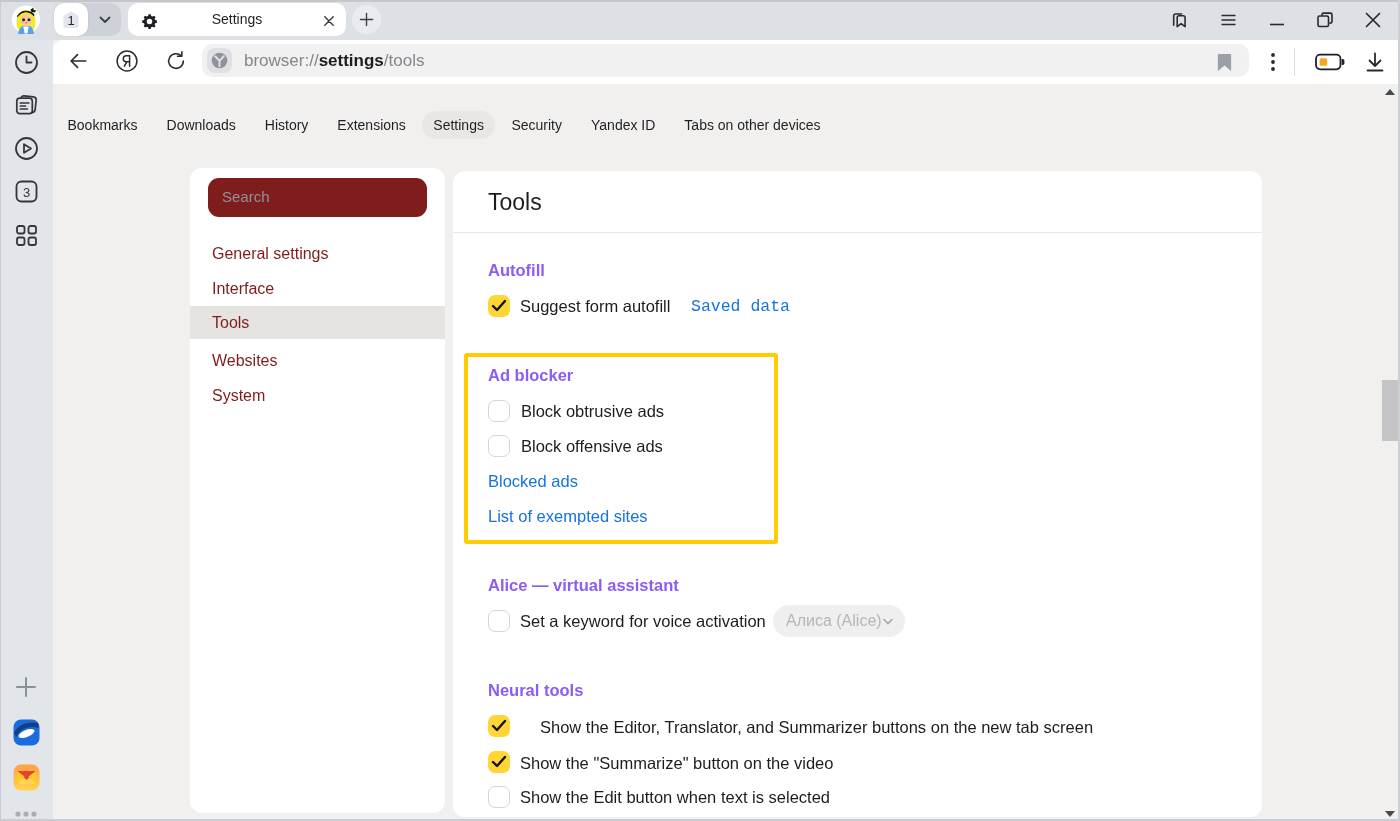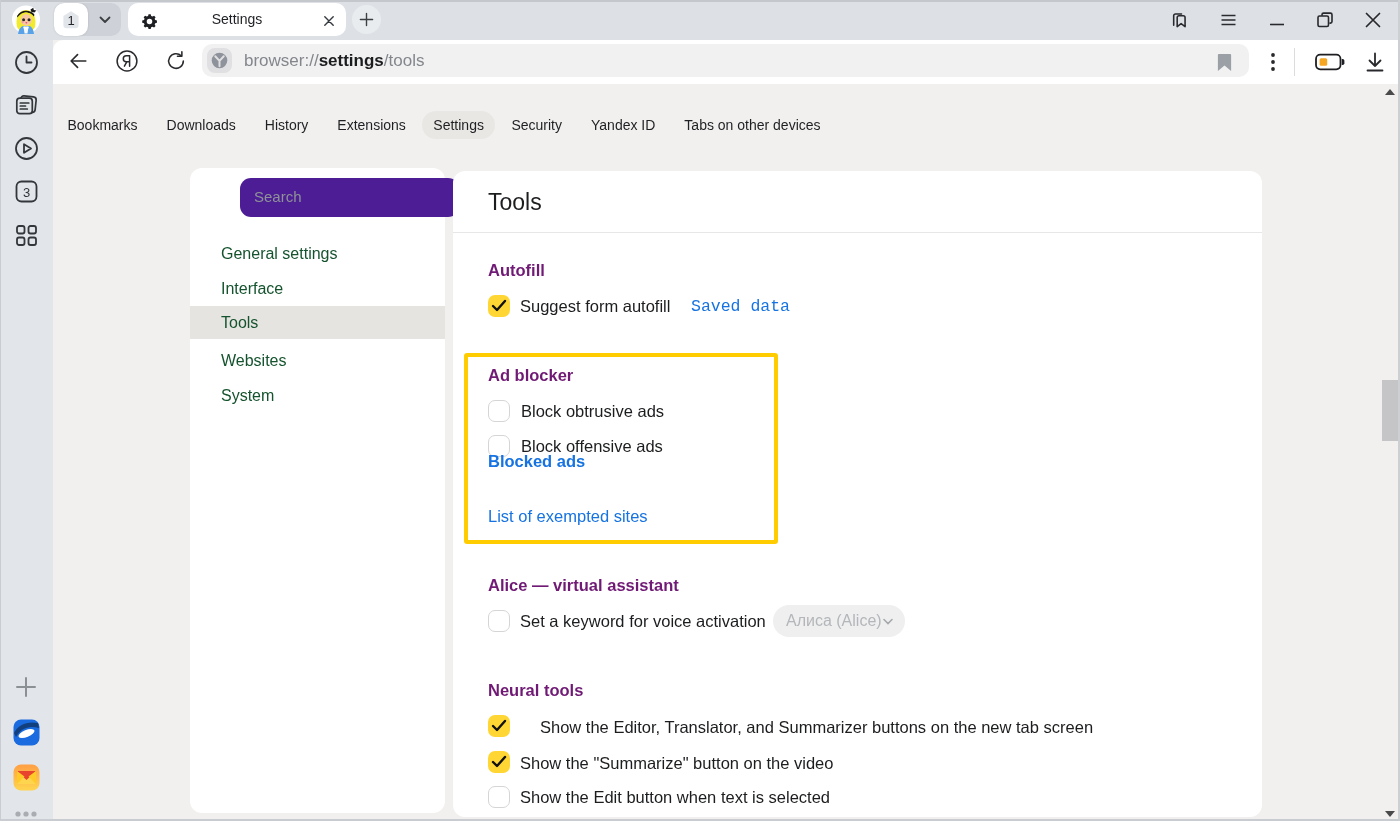--- a/index.html
+++ b/index.html
@@ -27,29 +27,29 @@
   #url { position:absolute; left:244px; top:44px; height:33px; line-height:33px; font-size:17px; color:#83878c; }
   #url b { color:#1c1d1f; }
 
   
   #nav { position:absolute; left:53px; top:111px; width:1347px; height:28px; text-align:left; white-space:nowrap; }
   #nav span { display:inline-block; font-size:14px; color:#1f2023; margin:0 14.5px; line-height:28px; vertical-align:top; }
   #nav span.sel { background:#e9e7e4; border-radius:14px; padding:0 11px; margin:0 2px; }
 
   
   #leftcard { position:absolute; left:190px; top:168px; width:255px; height:645px; background:#fff; border-radius:12px; }
-  #search { position:absolute; left:208px; top:178px; width:219px; height:38.5px; background:#4c1d95; border-radius:11px; line-height:38.5px; font-size:15px; color:#8f9297; padding-left:14px;margin-left:32px; }
-  .mitem { position:absolute; left:190px; width:255px; height:35px; line-height:35px; font-size:16px; color:#14532d; padding-left:31px; }
+  #search { position:absolute; left:208px; top:178px; width:219px; height:38.5px; background:#7f1d1d; border-radius:11px; line-height:38.5px; font-size:15px; color:#8f9297; padding-left:14px; }
+  .mitem { position:absolute; left:190px; width:255px; height:35px; line-height:35px; font-size:16px; color:#7f1d1d; padding-left:22px; }
   .mitem.sel { background:#e6e4e1; }
 
   
   #maincard { position:absolute; left:453px; top:171px; width:809px; height:646px; background:#fff; border-radius:12px; }
   #cardtitle { position:absolute; left:488px; top:189px; font-size:23px; color:#1c1d1f; }
   #carddiv { position:absolute; left:453px; top:232px; width:809px; height:1px; background:#e7e7e7; }
-  .h2 { position:absolute; left:488px; font-size:16.5px; font-weight:bold; color:#701a75; }
+  .h2 { position:absolute; left:488px; font-size:16.5px; font-weight:bold; color:#8b5cf6; }
   .rowtext { position:absolute; font-size:16.5px; color:#1c1d1f; }
   .link { position:absolute; font-size:16.5px; color:#1673e1; }
   .cb { position:absolute; width:22px; height:22px; border-radius:7px; }
   .cb.off { background:#fff; border:1px solid #d5d5d5; }
   .cb.on { background:#ffd633; }
   .cb.on svg { position:absolute; left:3px; top:4px; }
   #adbox { position:absolute; left:464px; top:353px; width:314px; height:191px; border:4.5px solid #ffcc00; border-radius:3px; }
 
   #dropdown { position:absolute; left:773px; top:605px; width:132px; height:32px; background:#efefef; border-radius:16px; line-height:32px; color:#b3b6ba; font-size:16px; padding-left:13px; }
   #dropdown svg { position:absolute; left:110px; top:13px; }
@@ -268,21 +268,21 @@
   </div>
 <div class="rowtext" style="left:520px; top:297px;">Suggest form autofill</div>
 <div class="link" style="left:691px; top:297px;font-family:Liberation Mono, monospace;">Saved data</div>
 
 <div id="adbox"></div>
 <div class="h2" style="top:366px;">Ad blocker</div>
 <div class="cb off" style="left:488px; top:400px;"></div>
 <div class="rowtext" style="left:521px; top:402px;">Block obtrusive ads</div>
 <div class="cb off" style="left:488px; top:435px;"></div>
 <div class="rowtext" style="left:521px; top:437px;">Block offensive ads</div>
-<div class="link" style="left:488px; top:452px;font-weight:bold;">Blocked ads</div>
+<div class="link" style="left:488px; top:472px;">Blocked ads</div>
 <div class="link" style="left:488px; top:507px;">List of exempted sites</div>
 
 <div class="h2" style="top:576px;">Alice — virtual assistant</div>
 <div class="cb off" style="left:488px; top:610px;"></div>
 <div class="rowtext" style="left:520px; top:612px;">Set a keyword for voice activation</div>
 <div id="dropdown">Алиса (Alice)<svg width="10" height="7" viewBox="0 0 10 7">
       <path d="M1 1.5 L5 5.5 L9 1.5" fill="none" stroke="#a6a9ad" stroke-width="1.6" stroke-linecap="round"></path>
     </svg></div>
 
 <div class="h2" style="top:681px;">Neural tools</div>

